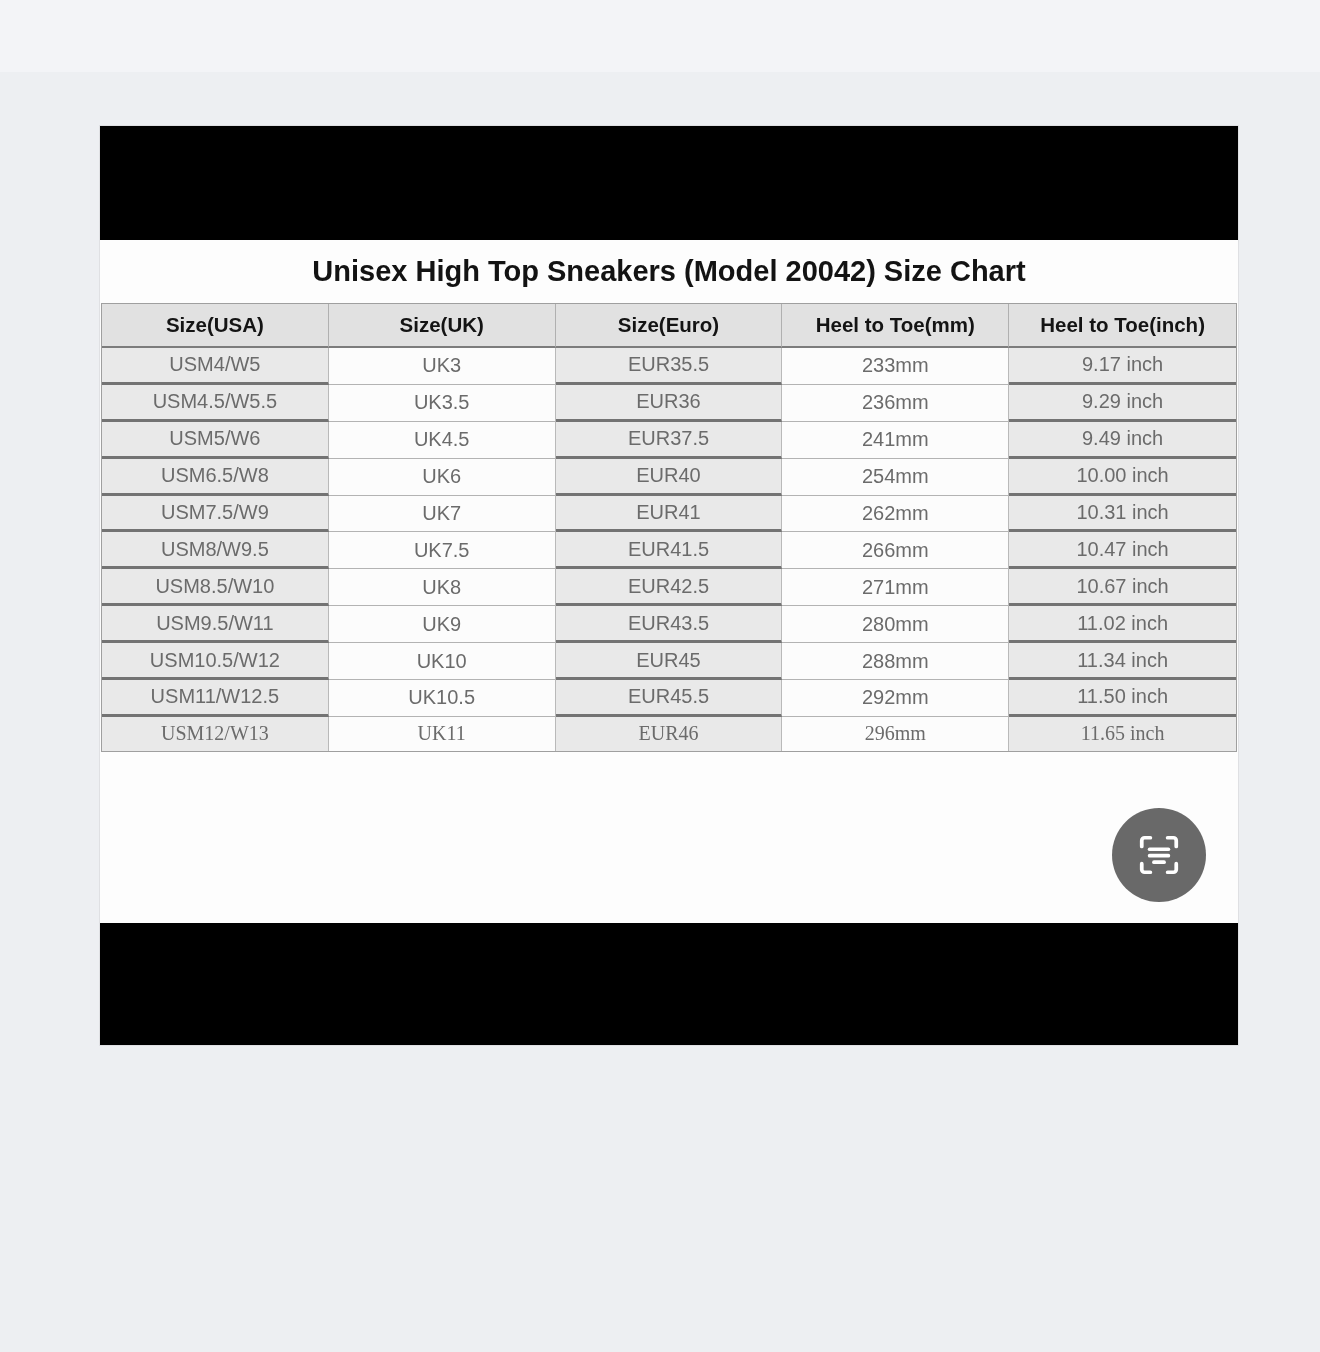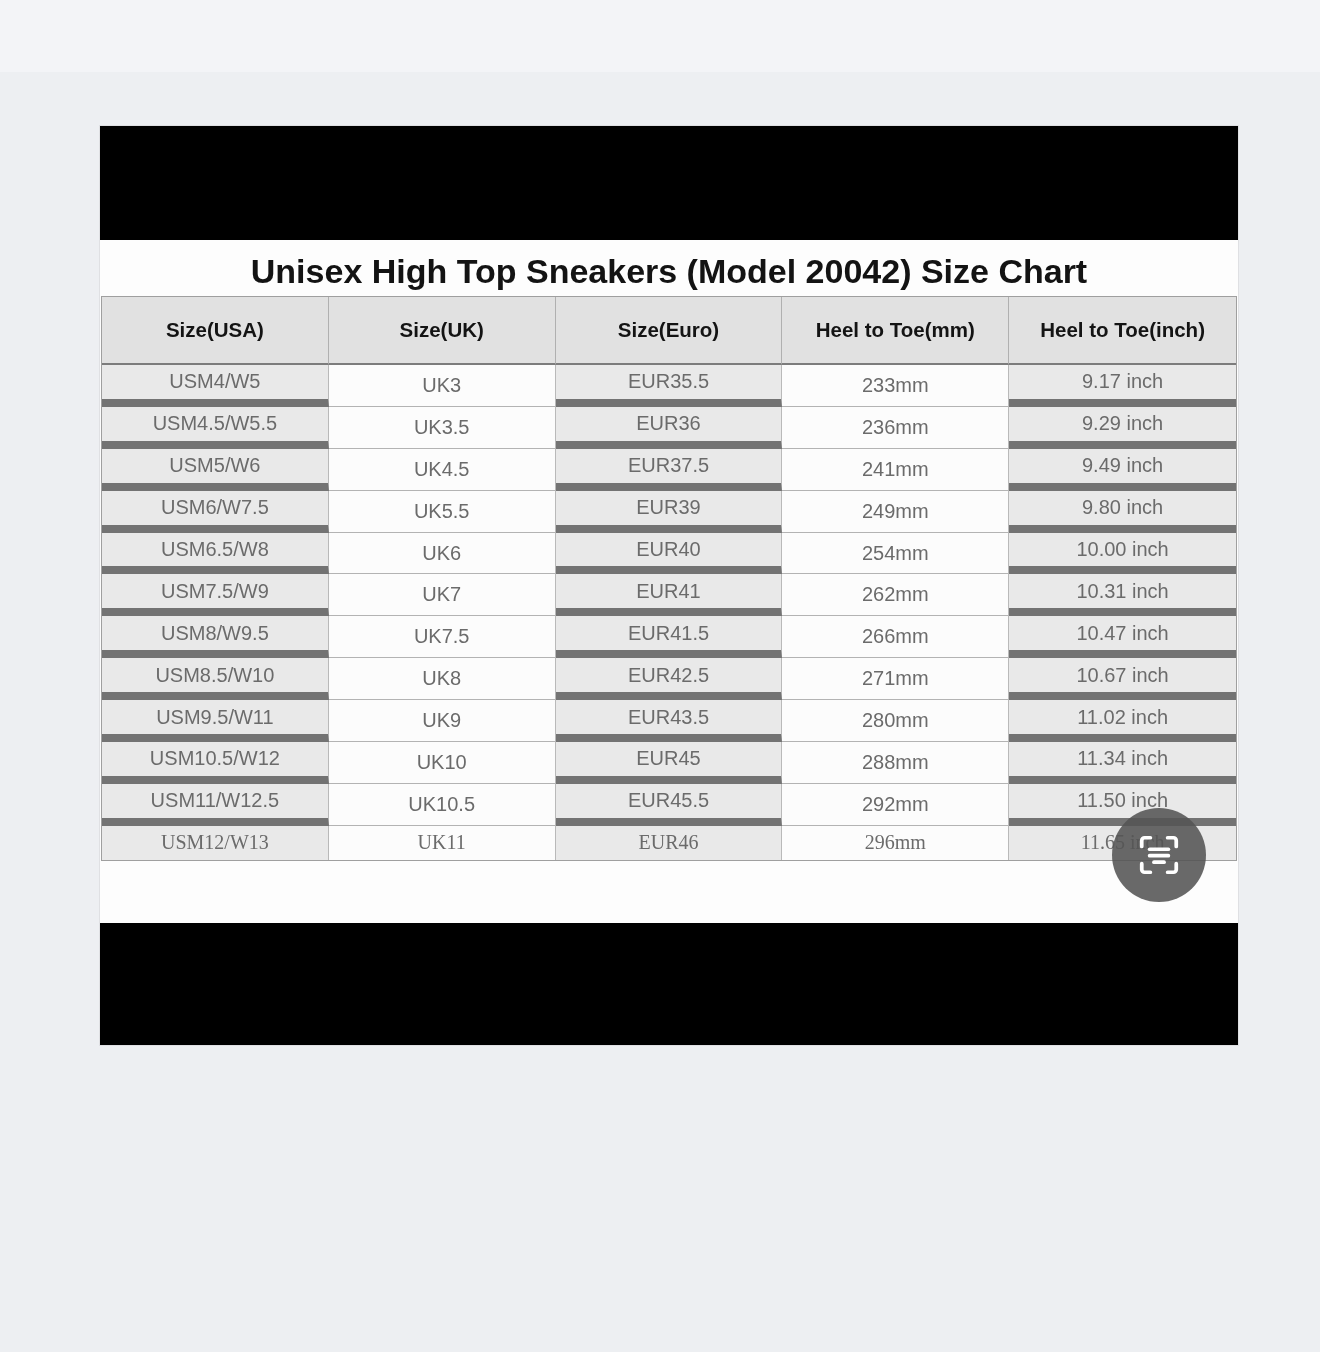--- a/index.html
+++ b/index.html
@@ -21,54 +21,54 @@
     box-shadow:0 0 0 1px rgba(0,0,0,0.06);
   }
   .bar{width:100%;background:#000;}
   .bar-top{height:114px;}
   .bar-bottom{position:absolute;left:0;bottom:0;top:797px;right:0;}
   .table-card{
     position:absolute;left:0;top:114px;width:1138px;height:683px;
     background:#fdfdfd;
   }
   .chart-title{
-    height:56px;line-height:63px;text-align:center;
-    font-size:34px;font-weight:bold;color:#131313;
+    height:63px;line-height:63px;text-align:center;
+    font-size:29px;font-weight:bold;color:#131313;
     white-space:nowrap;
   }
   table.size-table{
     width:1136px;margin-left:1px;
     border-collapse:separate;border-spacing:0;
     table-layout:fixed;
     border:1px solid #9f9f9f;
   }
   table.size-table th{
     height:34px;
     background:#e1e1e1;
     font-size:20.5px;font-weight:bold;color:#141414;
     text-align:center;vertical-align:middle;
     border-bottom:2px solid #7c7c7c;
     border-right:1px solid #b0b0b0;
-    padding:16px;
+    padding:4px;
   }
   table.size-table th:last-child{border-right:none;}
   table.size-table td{
     height:33.9px;
     font-size:20px;color:#6b6b6b;
     text-align:center;vertical-align:middle;
     padding:0;
     background:#fcfcfc;
     border-bottom:1px solid #b3b3b3;
     border-right:1px solid #b9b9b9;
   }
   table.size-table td:last-child{border-right:none;text-align:center;}
   table.size-table tr:last-child td{border-bottom:none;font-family:Liberation Serif, serif;}
   table.size-table td.shade{
     background:#e9e9e9;
-    border-bottom:8px solid #737373;
+    border-bottom:3px solid #737373;
   }
   table.size-table tr:last-child td.shade{border-bottom:none;}
   
   .ocr-btn{
     position:absolute;left:1112px;top:808px;width:94px;height:94px;
     border-radius:50%;
     background:rgba(84,84,84,0.88);
     display:flex;align-items:center;justify-content:center;
     cursor:pointer;border:none;
   }
@@ -115,27 +115,20 @@
             <td class="shade">9.29 inch</td>
           </tr>
           <tr>
             <td class="shade">USM5/W6</td>
             <td>UK4.5</td>
             <td class="shade">EUR37.5</td>
             <td>241mm</td>
             <td class="shade">9.49 inch</td>
           </tr>
           <tr>
-            <td class="shade">USM6/W7.5</td>
-            <td>UK5.5</td>
-            <td class="shade">EUR39</td>
-            <td>249mm</td>
-            <td class="shade">9.80 inch</td>
-          </tr>
-          <tr>
             <td class="shade">USM6.5/W8</td>
             <td>UK6</td>
             <td class="shade">EUR40</td>
             <td>254mm</td>
             <td class="shade">10.00 inch</td>
           </tr>
           <tr>
             <td class="shade">USM7.5/W9</td>
             <td>UK7</td>
             <td class="shade">EUR41</td>

